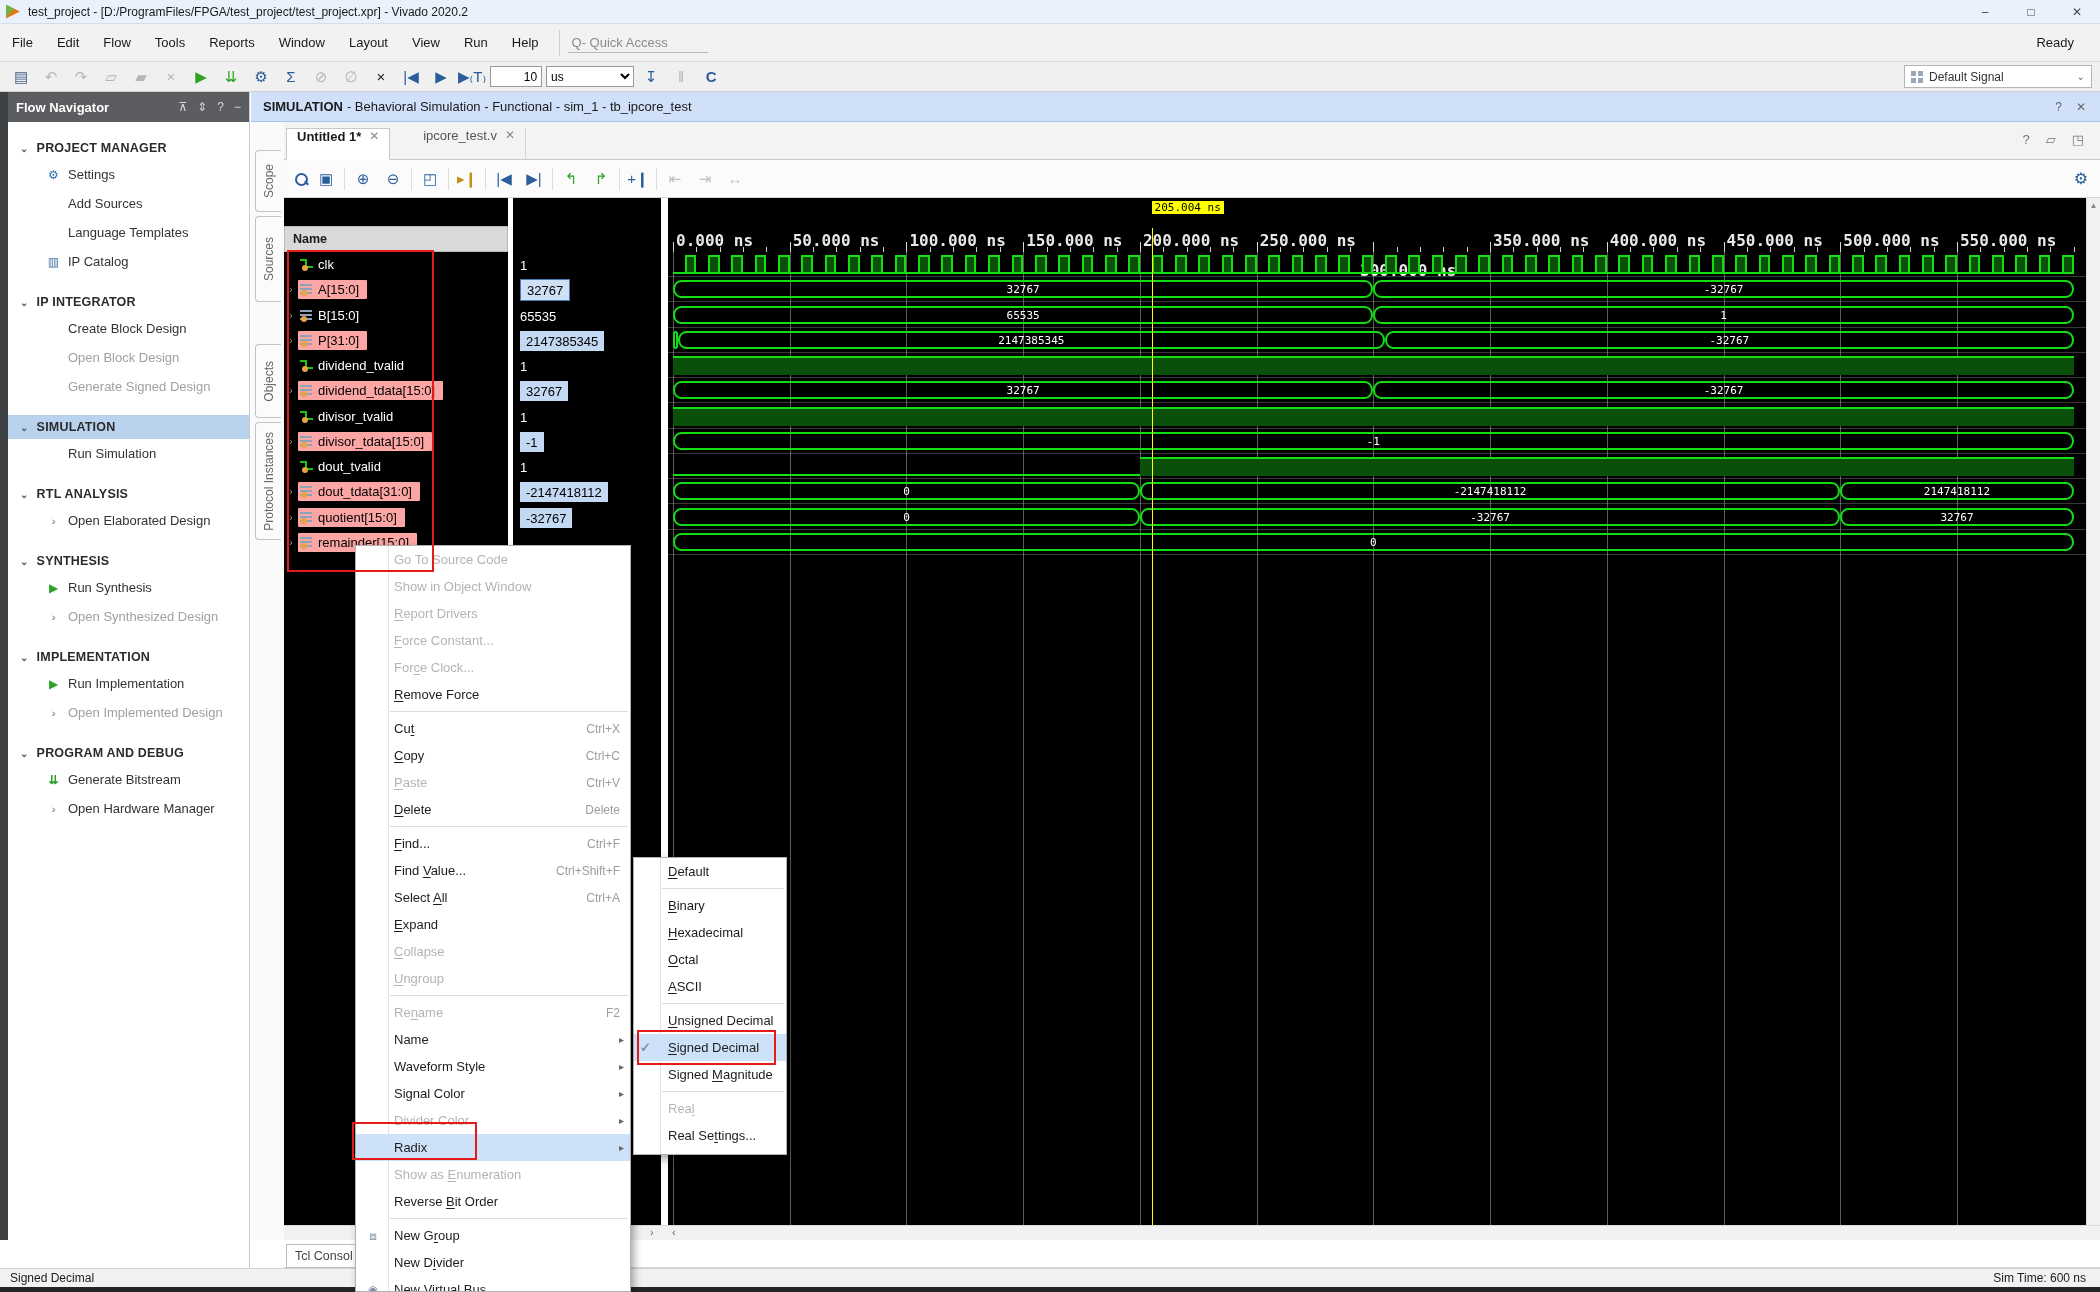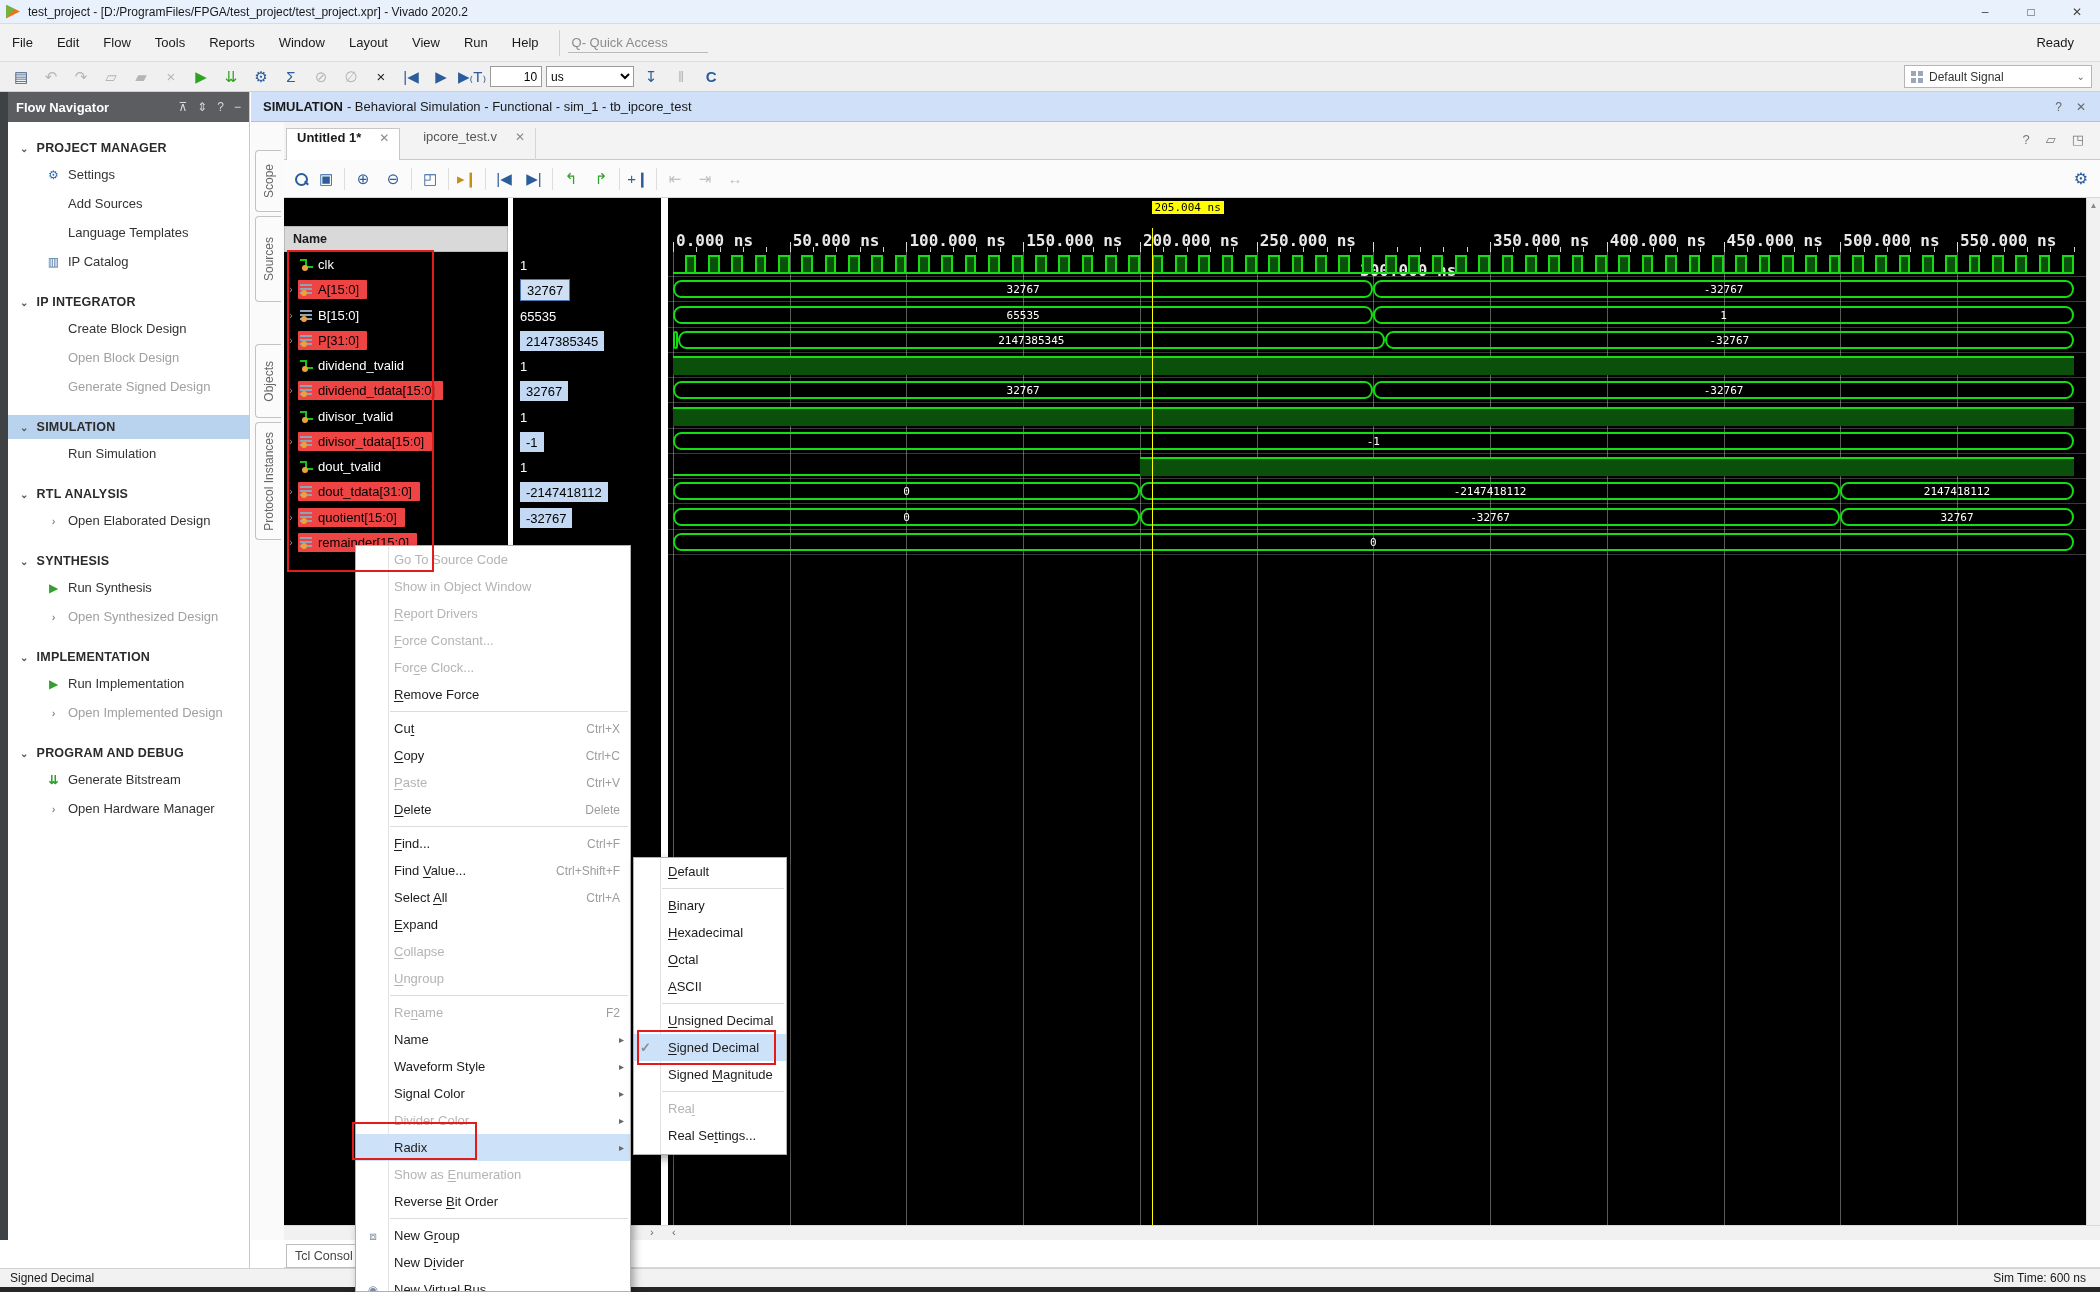--- a/index.html
+++ b/index.html
@@ -55,21 +55,21 @@
     border-bottom:1px solid #a9c3e6; display:flex; align-items:center; font-size:13px; color:#1a1a1a; padding-left:12px; }
   #simheader b { margin-right:4px; }
   #simheader .ph-ic { margin-left:auto; margin-right:14px; display:flex; gap:14px; color:#666; font-size:12px; }
 
   #sidetabs { position:absolute; left:251px; top:122px; width:33px; height:1118px; background:#fafafa; }
   .vtab { position:absolute; left:4px; width:26px; border:1px solid #c3c3c3; border-right:none; border-radius:4px 0 0 4px;
     background:#fbfbfb; color:#666; font-size:12px; display:flex; align-items:center; justify-content:center; }
   .vtab span { writing-mode:vertical-rl; transform:rotate(180deg); white-space:nowrap; }
 
   #tabbar { position:absolute; left:284px; top:122px; width:1816px; height:38px; background:#f3f3f3; border-bottom:1px solid #c8c8c8; }
-  .etab { position:absolute; top:6px; height:32px; display:flex; align-items:flex-end; gap:18px; padding:16px 10px;
+  .etab { position:absolute; top:6px; height:32px; display:flex; align-items:flex-start; gap:8px; padding:0 10px;
     font-size:13px; color:#555; border-right:1px solid #d5d5d5; }
   .etab.active { background:#fff; color:#1a1a1a; font-weight:bold; border:1px solid #c8c8c8; border-bottom:1px solid #fff; }
   .etab .x { color:#8a8a8a; font-weight:normal; font-size:12px; }
   #panel-ic { position:absolute; right:16px; top:10px; display:flex; gap:16px; color:#777; font-size:13px; }
 
   #wavetoolbar { position:absolute; left:284px; top:160px; width:1816px; height:38px; background:#fbfbfb;
     border-bottom:1px solid #d5d5d5; display:flex; align-items:center; gap:6px; padding-left:10px; }
   .wtb { min-width:24px; text-align:center; font-size:15px; color:#2b5d9b; }
   .wtb.gold { color:#c19015; } .wtb.green { color:#33a02c; } .wtb.dim { color:#c0c0c0; }
   .wtb-sep { width:1px; height:22px; background:#ddd; }
@@ -87,21 +87,21 @@
     color:#888; font-size:8px; text-align:center; padding-top:3px; }
   #hscroll { position:absolute; left:0; bottom:0; width:1816px; height:15px; background:#f1f1f1; border-top:1px solid #d9d9d9;
     font-size:11px; color:#666; }
   #hscroll .sa1 { position:absolute; left:366px; top:0; } #hscroll .sa2 { position:absolute; left:388px; top:0; }
   .col-header { position:absolute; top:28px; height:26px; background:#d9d9d9; border:1px solid #b9b9b9;
     font-size:12.5px; font-weight:bold; color:#1a1a1a; display:flex; align-items:center; padding-left:8px; }
   #nh { left:0; width:224px; } #vh { left:229px; width:148px; }
 
   .sig-row { position:absolute; left:0; width:100%; height:25px; display:flex; align-items:center; }
   .sig-chip { display:flex; align-items:center; gap:5px; padding:2px 8px 2px 2px; border-radius:1px; }
-  .sig-chip.sel { background:#ef4444; color:#000; }
+  .sig-chip.sel { background:#fca5a5; color:#000; }
   .sig-row .expander { width:14px; color:#9a9a9a; font-size:10px; text-align:center; flex:none; }
   .sig-name { font-size:13px; color:#fff; white-space:nowrap; }
   .sel .sig-name { color:#000; }
   .sig-ic { width:13px; height:13px; flex:none; position:relative; }
   .sig-ic.scalar { background:linear-gradient(#16c516 0 0) 0 1px/7px 2px no-repeat, linear-gradient(#16c516 0 0) 5px 1px/2px 9px no-repeat,
      linear-gradient(#16c516 0 0) 5px 8px/8px 2px no-repeat; }
   .sig-ic.scalar::after { content:""; position:absolute; left:2px; bottom:0; width:6px; height:6px; border-radius:50%; background:#e8a33d; }
   .sig-ic.bus { background:linear-gradient(#8fa3b8 0 0) 0 1px/12px 2px no-repeat, linear-gradient(#8fa3b8 0 0) 0 5px/12px 2px no-repeat,
      linear-gradient(#8fa3b8 0 0) 0 9px/12px 2px no-repeat; }
   .sig-ic.bus::after { content:""; position:absolute; left:1px; bottom:0; width:6px; height:6px; border-radius:50%; background:#e8a33d; }

